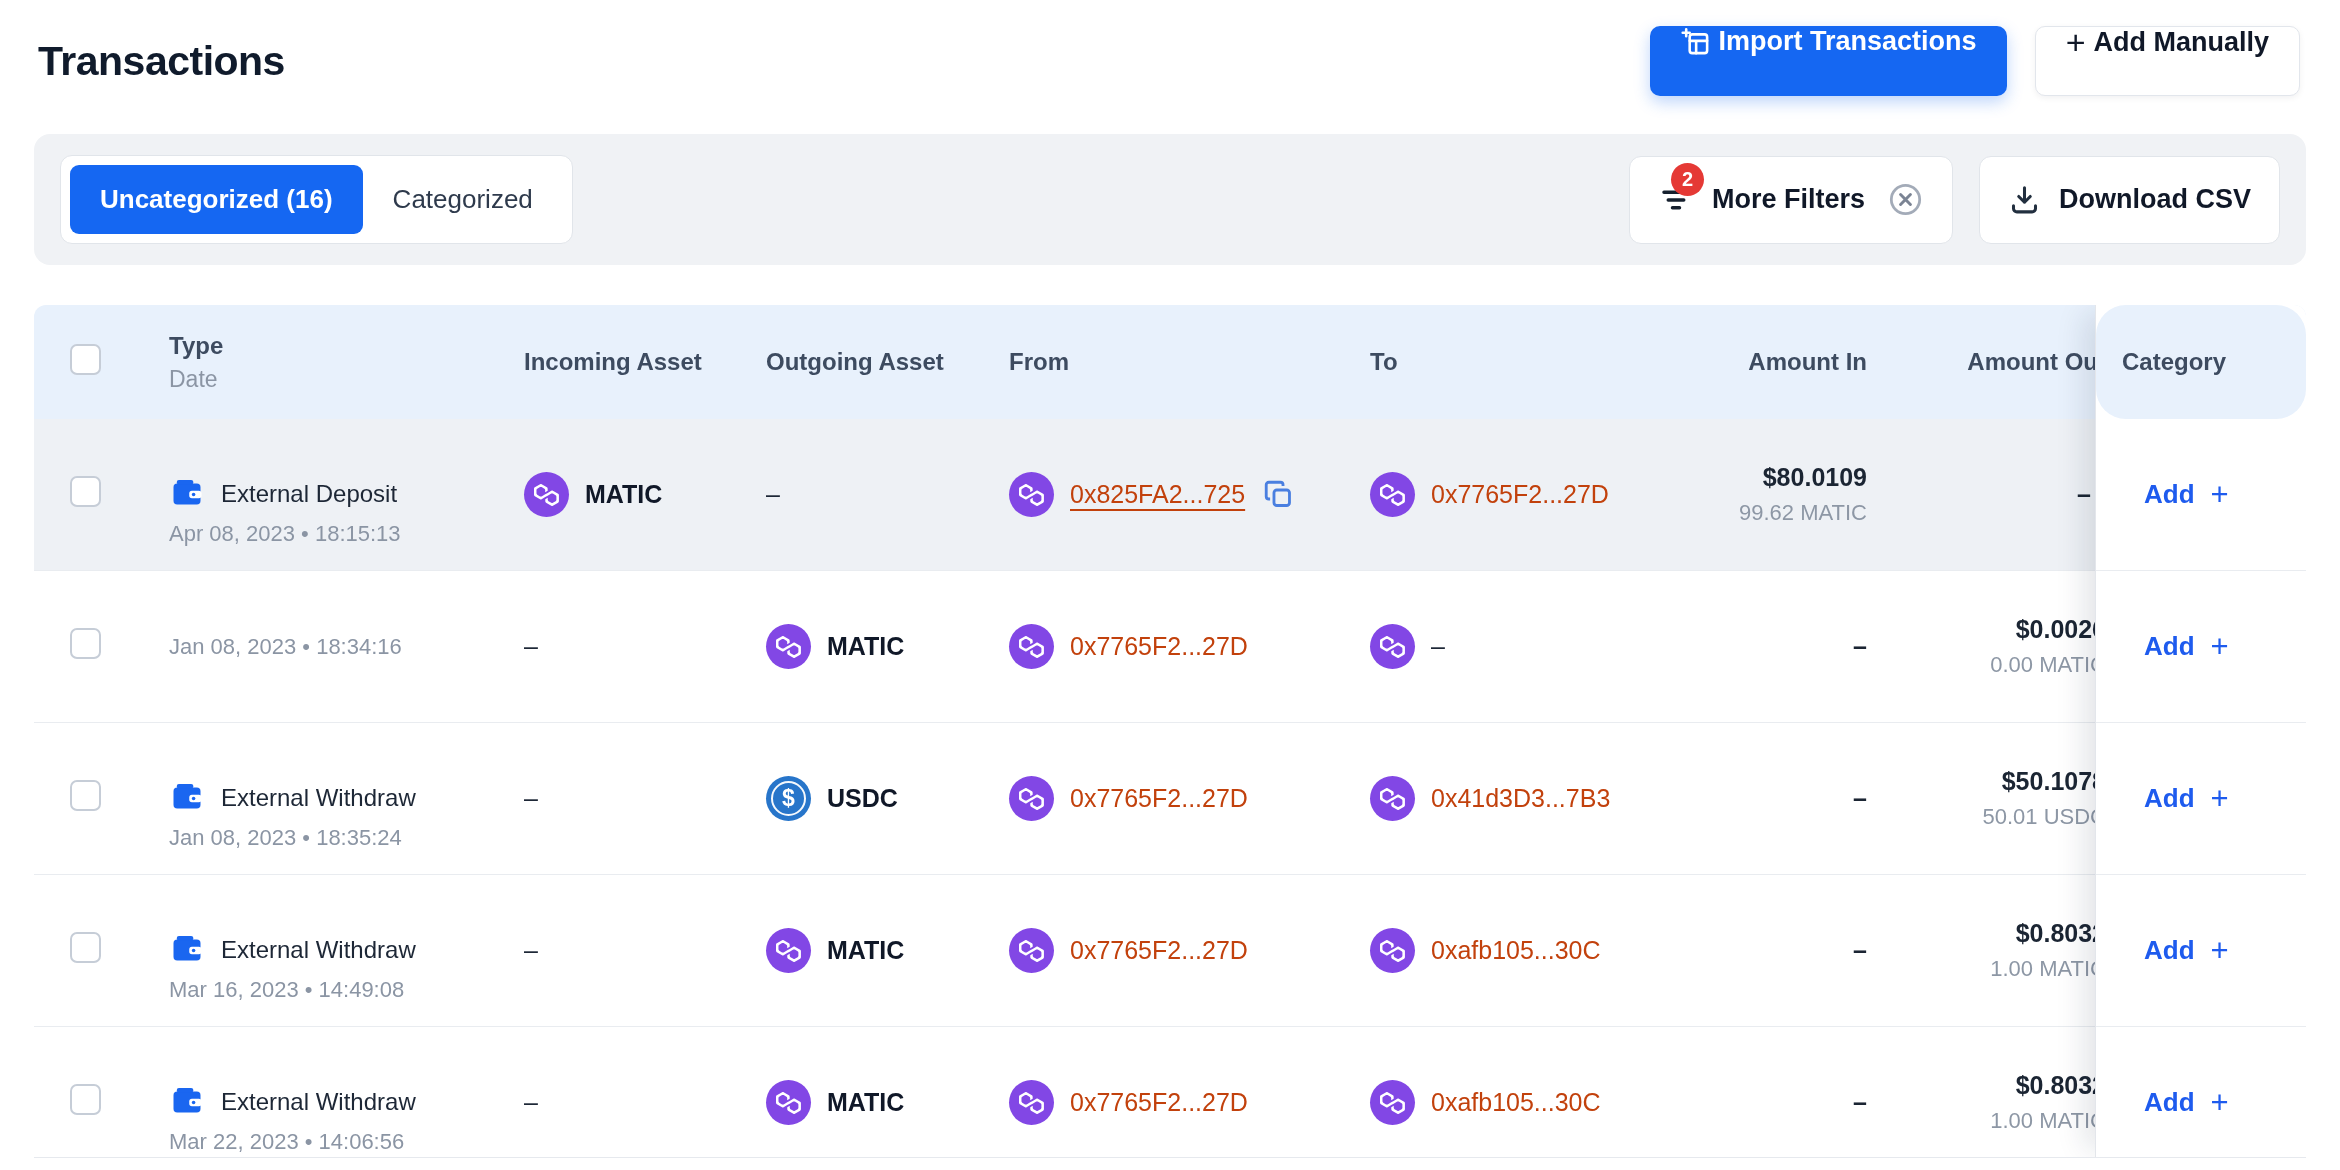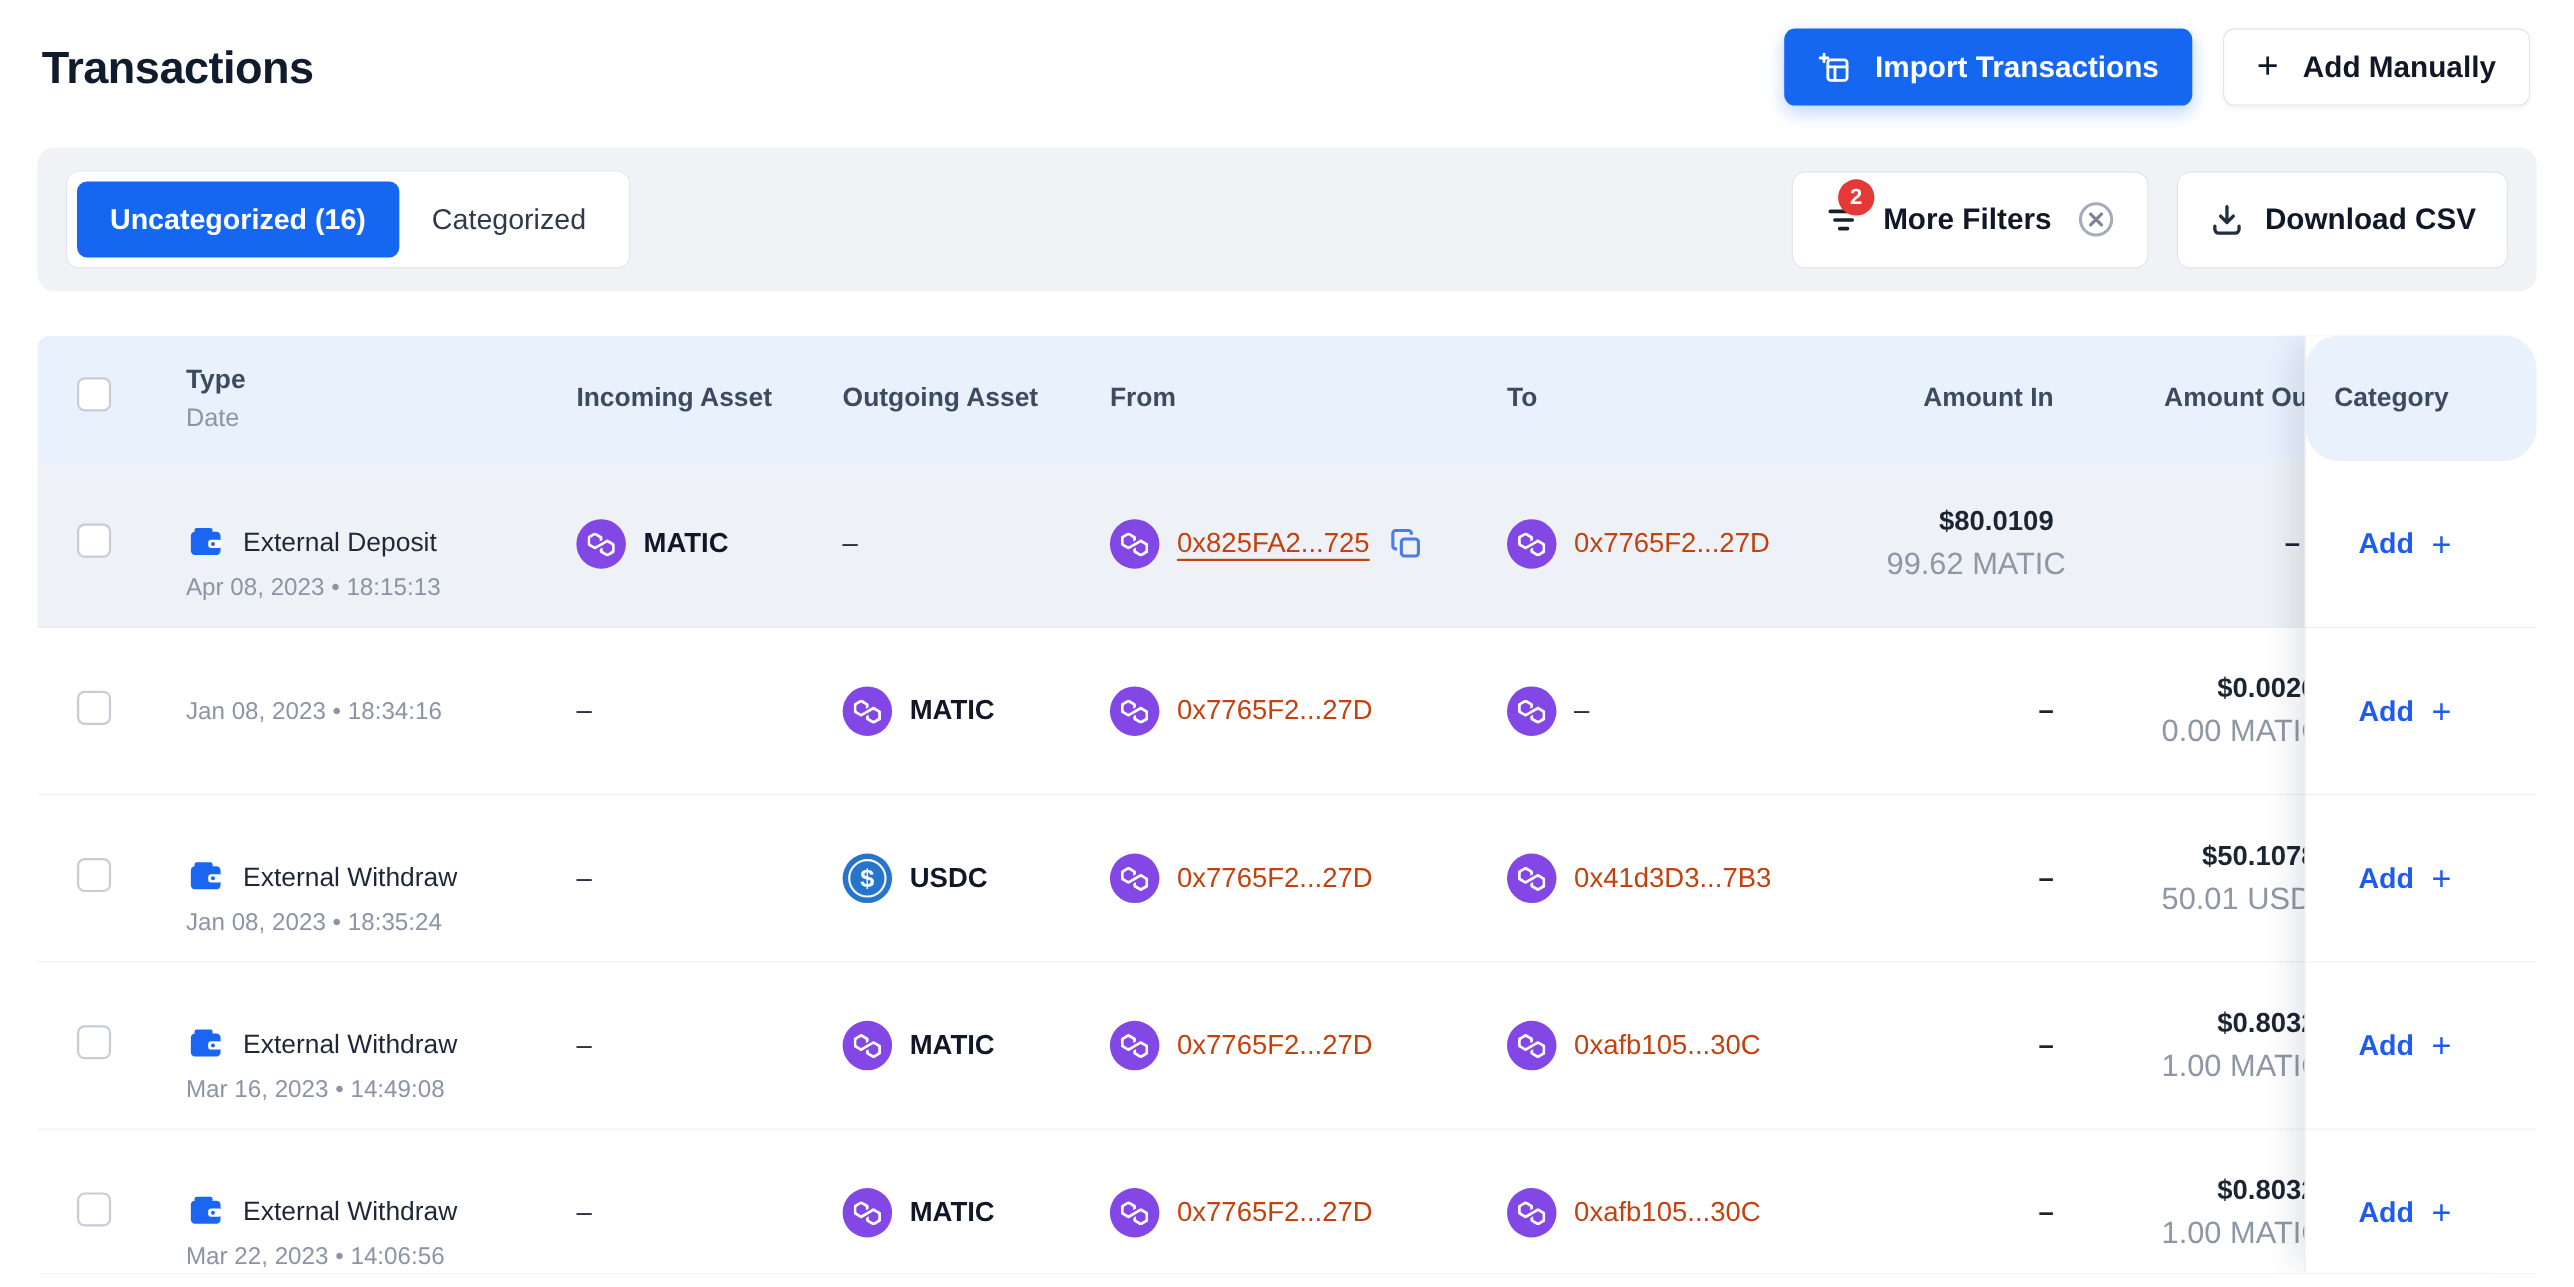--- a/index.html
+++ b/index.html
@@ -5,21 +5,21 @@
   * { box-sizing: border-box; margin: 0; padding: 0; }
   html,body { width:2340px; height:1170px; }
   body {
     font-family: "Liberation Sans", sans-serif;
     background:#ffffff; color:#16202e; overflow:hidden; position:relative;
   }
   
   .topbar { display:flex; align-items:center; justify-content:space-between; padding:26px 40px 20px 38px; }
   .page-title { font-size:41px; font-weight:700; color:#101b2c; letter-spacing:-0.5px; }
   .top-actions { display:flex; gap:28px; align-items:center; }
-  .btn { display:flex; align-items:center; gap:22px; height:70px; padding:12px 30px;
+  .btn { display:flex; gap:8px; height:70px; padding:0 30px;
          border-radius:10px; font-family:inherit; font-size:27px; font-weight:600; cursor:pointer; border:none; }
   .btn-primary { background:#1567f2; color:#fff; box-shadow:0 6px 16px rgba(21,103,242,.28); }
   .btn-secondary { background:#fff; color:#101828; border:1.5px solid #e2e6ec; box-shadow:0 2px 6px rgba(16,24,40,.06); }
   .plus-glyph { font-size:34px; font-weight:400; line-height:1; margin-top:-2px; }
 
   
   .filterbar { margin:18px 34px 0; background:#f0f2f5; border-radius:16px; padding:21px 26px;
                display:flex; align-items:center; justify-content:space-between; }
   .tabs { background:#fff; border:1.5px solid #e1e5ea; border-radius:12px; padding:9px; display:flex; align-items:center; }
   .tab { height:69px; padding:0 30px; background:transparent; border:none; border-radius:9px;
@@ -65,21 +65,21 @@
   .coin-usdc::before { content:""; position:absolute; inset:5px; border:2.5px solid #fff; border-radius:50%; opacity:.95; }
   .usdc-sym { position:relative; color:#fff; font-size:23px; font-weight:700; }
   .asset-label { font-weight:600; color:#101828; font-size:25px; }
   .addr-link { color:#c2410c; font-size:25px; text-decoration:none; white-space:nowrap; cursor:pointer; }
   .addr-link.underline { text-decoration:underline; text-underline-offset:6px; }
   .copy-btn { background:none; border:none; cursor:pointer; display:flex; padding:0; margin-left:2px; }
   .dash { color:#1d2736; font-size:25px; }
 
   .amount { display:flex; flex-direction:column; gap:8px; text-align:right; }
   .amt-fiat { font-size:25px; font-weight:600; color:#1b2533; white-space:nowrap; }
-  .amt-qty { font-size:28px; color:#8d97a5; white-space:nowrap; }
+  .amt-qty { font-size:22px; color:#8d97a5; white-space:nowrap; }
 
   
   .sticky-col { position:absolute; top:0; right:0; bottom:0; width:211px; background:#fff;
                 border-left:1px solid #e3e6eb; box-shadow:-18px 0 28px -8px rgba(20,32,54,.12);
                 display:flex; flex-direction:column; }
   .s-head { flex:0 0 114px; background:#e8f1fc; display:flex; align-items:center; padding-left:26px;
             font-size:24px; font-weight:600; color:#3d4b60;border-radius:30px; }
   .s-cell { flex:0 0 152px; background:#fff; border-bottom:1px solid #e9ecf0; display:flex; align-items:center; padding-left:48px; }
   .add-btn { display:flex; align-items:center; gap:16px; background:none; border:none; cursor:pointer;
              color:#1e5bee; font-size:26px; font-weight:700; font-family:inherit; }

